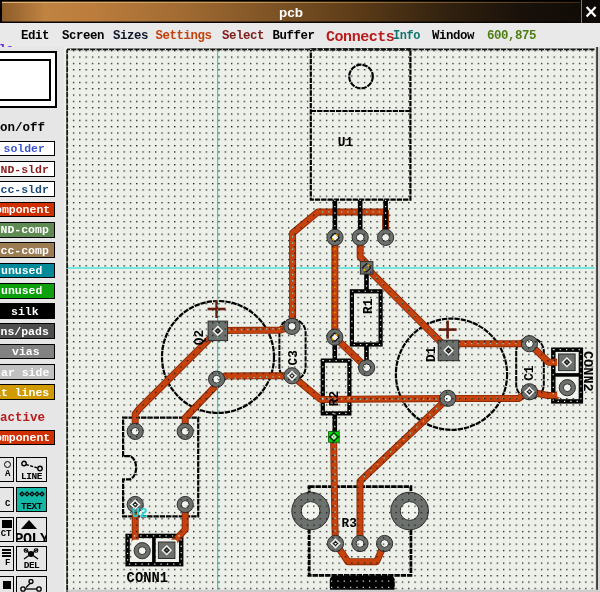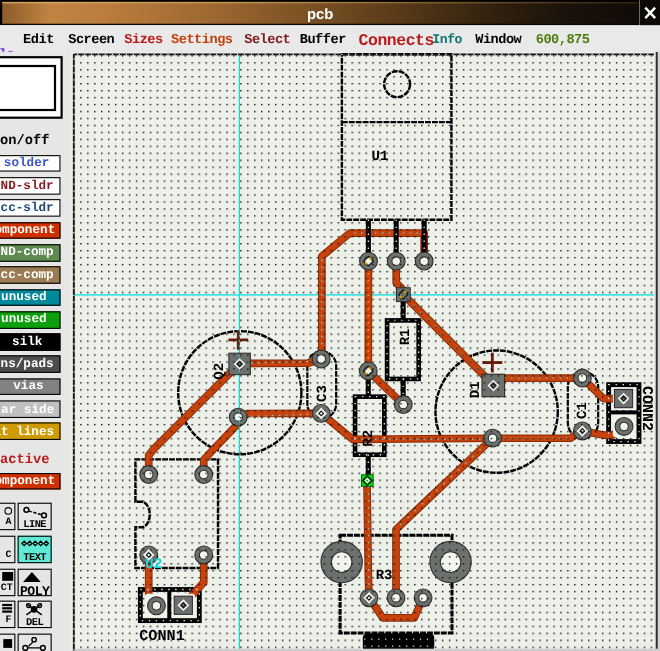--- a/index.html
+++ b/index.html
@@ -15,21 +15,21 @@
           <g stroke="#fff" stroke-width="2.2">
             <line x1="4.6" y1="7" x2="13.6" y2="16.5"></line>
             <line x1="13.6" y1="7" x2="4.6" y2="16.5"></line>
           </g>
         </svg></div>
     </div>
 <div style="position:absolute;left:0;top:23px;width:600px;height:24px;background:#e9e9e9">
       <span class="LM" style="position:absolute;left:-1px;top:20px;font-size:12.4px;letter-spacing:-0.45px;color:#6d28d9;white-space:pre">le</span>
       <span class="LM" style="position:absolute;left:21px;top:6px;font-size:12.4px;letter-spacing:-0.45px;color:#000;white-space:pre">Edit</span>
       <span class="LM" style="position:absolute;left:62px;top:6px;font-size:12.4px;letter-spacing:-0.45px;color:#000;white-space:pre">Screen</span>
-      <span class="LM" style="position:absolute;left:113px;top:6px;font-size:12.4px;letter-spacing:-0.45px;color:#b91c1c;white-space:pre">Sizes</span>
+      <span class="LM" style="position:absolute;left:113px;top:6px;font-size:12.4px;letter-spacing:-0.45px;color:#0f172a;white-space:pre">Sizes</span>
       <span class="LM" style="position:absolute;left:155.5px;top:6px;font-size:12.4px;letter-spacing:-0.45px;color:#c2410c;white-space:pre">Settings</span>
       <span class="LM" style="position:absolute;left:222px;top:6px;font-size:12.4px;letter-spacing:-0.45px;color:#7f1d1d;white-space:pre">Select</span>
       <span class="LM" style="position:absolute;left:272.5px;top:6px;font-size:12.4px;letter-spacing:-0.45px;color:#000;white-space:pre">Buffer</span>
       <span class="LM" style="position:absolute;left:326px;top:6px;font-size:15px;letter-spacing:-0.45px;color:#b91c1c;white-space:pre">Connects</span>
       <span class="LM" style="position:absolute;left:393px;top:6px;font-size:12px;letter-spacing:-0.45px;color:#0f766e;white-space:pre">Info</span>
       <span class="LM" style="position:absolute;left:432px;top:6px;font-size:12.4px;letter-spacing:-0.45px;color:#000;white-space:pre">Window</span>
       <span class="LM" style="position:absolute;left:487px;top:6px;font-size:12.4px;letter-spacing:-0.45px;color:#4d7c0f;white-space:pre">600,875</span>
     </div>
 <div style="position:absolute;left:0;top:47px;width:64px;height:545px;background:#e6e6e6"></div>
 <svg style="position:absolute;left:64px;top:47px" width="536" height="545" viewBox="64 47 536 545">
@@ -328,37 +328,37 @@
           <div style="position:absolute;right:2px;top:4px;width:8px;height:8px;background:#000"></div>
         </div>
 <div style="position:absolute;left:16px;top:457.2px;width:31px;height:25px;background:#e6e6e6;border:1.6px solid #000;box-sizing:border-box;overflow:hidden">
           <svg width="28" height="12" style="position:absolute;left:1px;top:2px">
             <circle cx="6" cy="3.5" r="2.2" fill="none" stroke="#000" stroke-width="1.4"></circle>
             <circle cx="22" cy="8.5" r="2.2" fill="none" stroke="#000" stroke-width="1.4"></circle>
             <line x1="8" y1="4.5" x2="20" y2="8" stroke="#000" stroke-width="1.4" stroke-dasharray="3 1.4"></line>
           </svg>
           <span class="LM" style="position:absolute;left:50%;transform:translateX(-50%);top:13px;font-size:9.5px;letter-spacing:-0.5px">LINE</span>
         </div>
-<div style="position:absolute;left:16px;top:486.9px;width:31px;height:25px;background:#5eead4;border:1.6px solid #000;box-sizing:border-box;overflow:hidden">
+<div style="position:absolute;left:16px;top:486.9px;width:31px;height:25px;background:#14b8a6;border:1.6px solid #000;box-sizing:border-box;overflow:hidden">
           <svg width="28" height="10" style="position:absolute;left:2px;top:3px">
             <g fill="none" stroke="#000" stroke-width="1.2">
               <path d="M3,1 L5,3 L3,5 L1,3 Z"></path>
               <path d="M8,1 L10,3 L8,5 L6,3 Z"></path>
               <path d="M13,1 L15,3 L13,5 L11,3 Z"></path>
               <path d="M18,1 L20,3 L18,5 L16,3 Z"></path>
               <path d="M23,1 L25,3 L23,5 L21,3 Z"></path>
             </g>
           </svg>
           <span class="LM" style="position:absolute;left:50%;transform:translateX(-50%);top:13px;font-size:9.5px;letter-spacing:-0.5px">TEXT</span>
         </div>
 <div style="position:absolute;left:16px;top:516.6px;width:31px;height:25px;background:#e6e6e6;border:1.6px solid #000;box-sizing:border-box;overflow:hidden">
           <svg width="28" height="12" style="position:absolute;left:2px;top:1px">
             <path d="M10,1 L18,10 L2,10 Z" fill="#000"></path>
           </svg>
-          <span class="LM" style="position:absolute;left:50%;transform:translateX(-50%);top:13px;font-size:12px;letter-spacing:-0.5px">POLY</span>
+          <span class="LM" style="position:absolute;left:50%;transform:translateX(-50%);top:13px;font-size:15px;letter-spacing:-0.5px">POLY</span>
         </div>
 <div style="position:absolute;left:16px;top:546.3px;width:31px;height:25px;background:#e6e6e6;border:1.6px solid #000;box-sizing:border-box;overflow:hidden">
           <svg width="28" height="13" style="position:absolute;left:5px;top:1px">
             <circle cx="9" cy="6" r="3" fill="#000"></circle>
             <line x1="2" y1="1" x2="16" y2="11" stroke="#000" stroke-width="1.3"></line>
             <line x1="16" y1="1" x2="2" y2="11" stroke="#000" stroke-width="1.3"></line>
             <circle cx="4" cy="2.5" r="1.8" fill="none" stroke="#000" stroke-width="1.1"></circle>
             <circle cx="14" cy="2.5" r="1.8" fill="none" stroke="#000" stroke-width="1.1"></circle>
           </svg>
           <span class="LM" style="position:absolute;left:50%;transform:translateX(-50%);top:13px;font-size:9.5px;letter-spacing:-0.5px">DEL</span>

